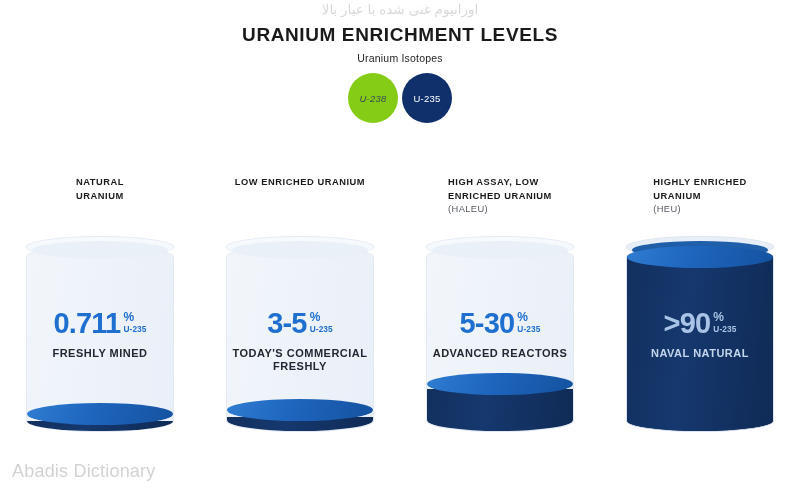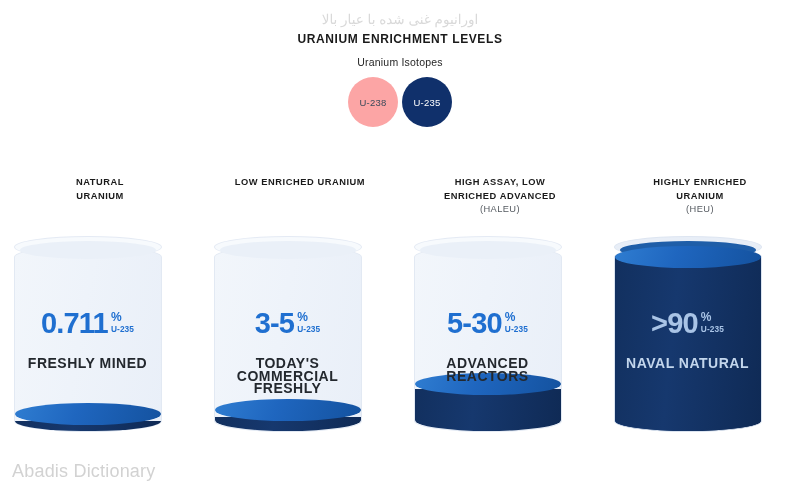--- a/index.html
+++ b/index.html
@@ -10,35 +10,35 @@
     width: 800px;
     height: 492px;
     background: #ffffff;
     font-family: "Liberation Sans", sans-serif;
     overflow: hidden;
     position: relative;
   }
 
   
   .header {
-    padding-top: 10px;
     text-align: center;
   }
   .title-fa {
     font-size: 13.5px;
     color: #d9d9d9;
     direction: rtl;
     letter-spacing: 0px;
     line-height: 20px;
   }
   .title-en {
-    font-size: 12px;
+    font-size: 19px;
     font-weight: bold;
     color: #1a1a1a;
     letter-spacing: 0.6px;
+    margin-top: 6px;
     line-height: 18px;
   }
 
   
   .legend-wrap {
     margin-top: 8px;
     text-align: center;
   }
   .legend-title {
     font-size: 10.5px;
@@ -56,22 +56,23 @@
     width: 50px;
     height: 50px;
     border-radius: 50%;
     display: flex;
     align-items: center;
     justify-content: center;
     font-size: 9.5px;
     letter-spacing: 0.2px;
   }
   .legend-chip.u238 {
-    background: #fca5a5;
+    background: #84cc16;
     color: #3b4a5a;
+    font-style: italic;
   }
   .legend-chip.u235 {
     background: #10306b;
     color: #ffffff;
   }
 
   
   .columns {
     position: absolute;
     top: 176px;
@@ -79,21 +80,21 @@
     width: 800px;
     display: flex;
   }
   .col {
     width: 200px;
     display: flex;
     flex-direction: column;
     align-items: center;
   }
   .col-head {
-    text-align: center;
+    text-align: left;
     font-size: 9.3px;
     font-weight: bold;
     color: #1a1a1a;
     letter-spacing: 0.55px;
     line-height: 13.5px;
     height: 44px;
   }
   .col-abbr {
     display: block;
     font-weight: normal;
@@ -101,21 +102,20 @@
     letter-spacing: 0.4px;
     font-size: 9.3px;
   }
 
   
   .cyl {
     position: relative;
     width: 148px;
     height: 196px;
     margin-top: 16px;
-    padding-left: 25px;
   }
   
   .cyl-body {
     position: absolute;
     left: 0;
     top: 10px;
     width: 148px;
     height: 186px;
     border-radius: 50% / 11px;
     background: linear-gradient(100deg, #f2f6fb 0%, #eef3fa 45%, #e9eff8 100%);
@@ -221,22 +221,22 @@
     line-height: 13px;
   }
   .value-iso {
     font-size: 8.3px;
     font-weight: bold;
     color: #1f6fd0;
     line-height: 11px;
     letter-spacing: 0.1px;
   }
   .use-label {
-    margin-top: 19px;
-    font-size: 14px;
+    margin-top: 9px;
+    font-size: 11px;
     font-weight: bold;
     color: #23282e;
     letter-spacing: 0.5px;
     line-height: 12.5px;
   }
   .cyl.full .value-num,
   .cyl.full .value-pct,
   .cyl.full .value-iso {
     color: #a9c4e6;
   }
@@ -330,21 +330,21 @@
           <span>TODAY'S COMMERCIAL</span><br>
           <span>FRESHLY</span>
         </div>
       </div>
     </div>
   </div>
 
   <div class="col">
     <div class="col-head">
       <span>HIGH ASSAY, LOW</span><br>
-      <span>ENRICHED ADVANCED</span>
+      <span>ENRICHED URANIUM</span>
       <span class="col-abbr">(HALEU)</span>
     </div>
     <div class="cyl">
       <div class="cyl-body"></div>
       <div class="cyl-top"></div>
       <div class="cyl-rim-inner"></div>
       <div class="liquid" style="height:58px;">
         <div class="liquid-side" style="height:42px;"></div>
         <div class="liquid-top" style="bottom:36px;"></div>
       </div>

